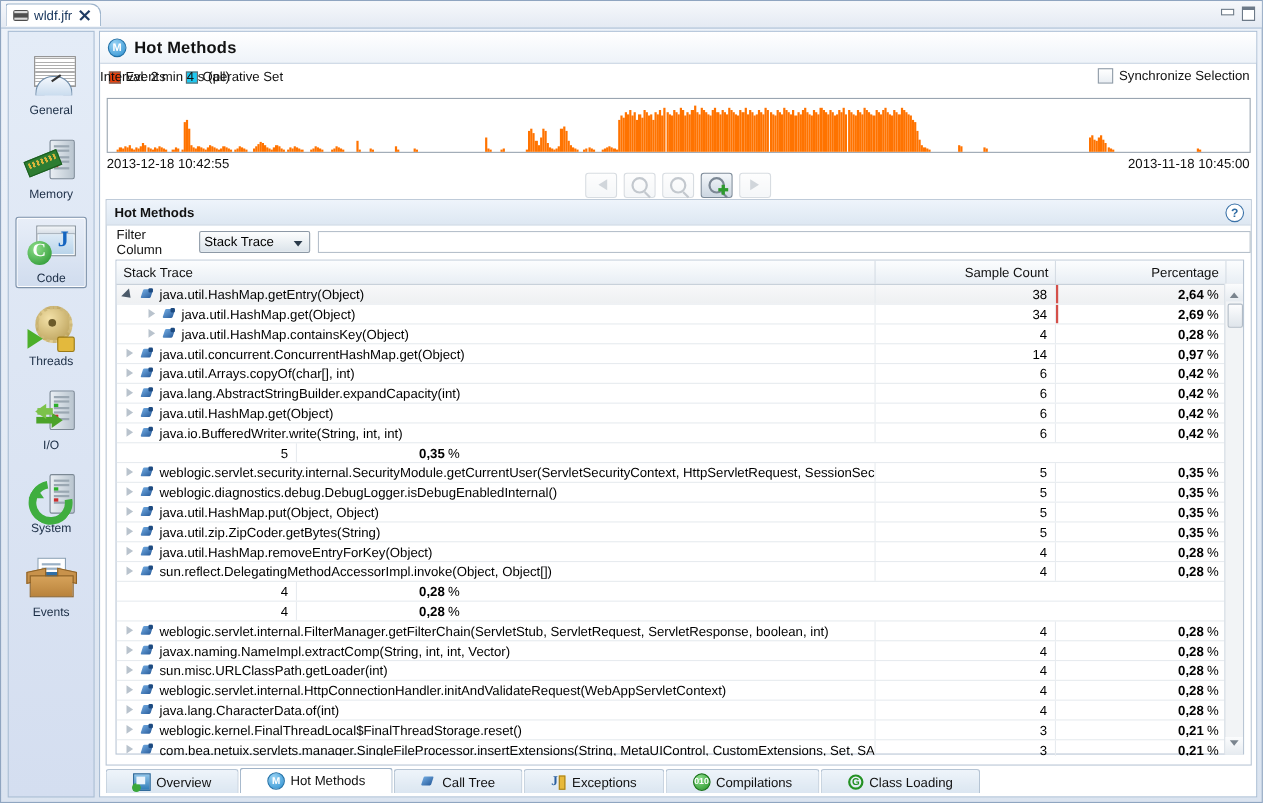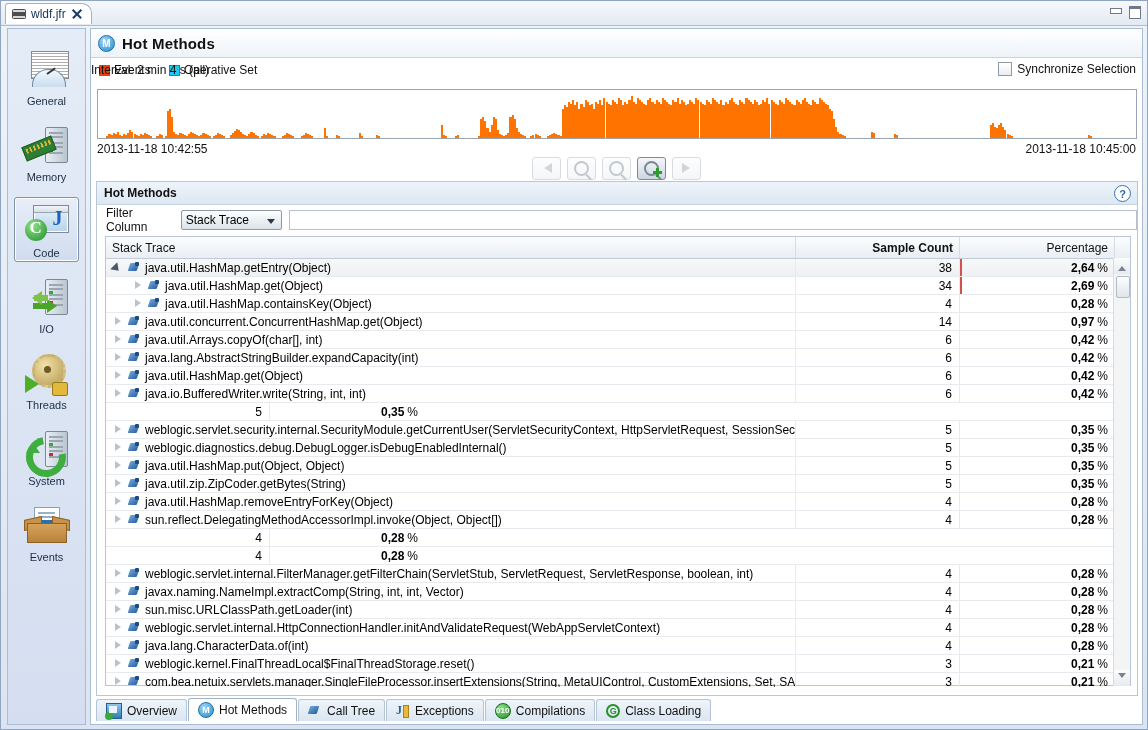--- a/index.html
+++ b/index.html
@@ -155,21 +155,21 @@
   #filtersel .cv{position:absolute;right:6px;top:8px;width:0;height:0;border:4px solid transparent;border-top:5px solid #2a3a4a;}
   #filterinput{width:894px;height:20px;border:1px solid #b6c0cb;background:#fff;box-sizing:border-box;
      font-size:12px;padding:0 4px;color:#333;outline:none;}
 
   
   #table{position:absolute;left:8px;top:54px;width:1026px;height:450px;border:1px solid #b9c6d5;box-sizing:border-box;background:#fff;}
   #thead{display:flex;height:21px;background:linear-gradient(#fcfdfe,#e8eef4);border-bottom:1px solid #c3ccd6;}
   #thead .th{font-size:12px;color:#111;display:flex;align-items:center;box-sizing:border-box;
      border-right:1px solid #d5dce4;padding:0 6px;}
   .th.c1{width:690px;}
-  .th.c2{width:164px;justify-content:flex-end;font-weight:bold;}
+  .th.c2{width:164px;justify-content:flex-end;}
   .th.c3{width:155px;justify-content:flex-end;border-right:none;}
   #tbodyWrap{position:relative;height:428px;overflow:hidden;}
   #tbody{position:absolute;left:0;top:0;width:1009px;}
   .row{display:flex;height:18px;border-bottom:1px solid #e7ebef;box-sizing:border-box;}
   .row.sel{background:linear-gradient(#f7f8f9,#eef0f2);}
   .cell{box-sizing:border-box;display:flex;align-items:center;overflow:hidden;white-space:nowrap;font-size:12px;}
   .cell.c1{width:690px;border-right:1px solid #e7ebef;padding-left:4px;gap:5px;}
   .cell.c2{width:164px;justify-content:flex-end;padding-right:7px;border-right:1px solid #e7ebef;}
   .cell.c3{width:155px;justify-content:flex-end;padding-right:7px;font-weight:bold;position:relative;}
   .cell.c3 .pct{font-weight:bold;}
@@ -193,21 +193,21 @@
   #vsb .arrw.up{top:0;}
   #vsb .arrw.dn{bottom:0;}
   #vsb .arrw:after{content:"";position:absolute;left:4px;width:0;height:0;border:4px solid transparent;}
   #vsb .arrw.up:after{top:4px;border-bottom:5px solid #7a848e;}
   #vsb .arrw.dn:after{bottom:4px;border-top:5px solid #7a848e;}
   #vsb .thumb{position:absolute;left:2px;top:18px;width:12px;height:20px;
      background:linear-gradient(#fdfdfe,#dfe5eb);border:1px solid #b2bcc6;border-radius:2px;cursor:pointer;}
 
   
   #bottabs{position:absolute;left:5px;bottom:3px;width:1042px;height:24px;display:flex;align-items:flex-end;}
-  .btab{height:22px;display:flex;align-items:center;gap:5px;padding:0 9px;box-sizing:border-box;
+  .btab{height:22px;display:flex;align-items:center;gap:5px;padding:0 24px;box-sizing:border-box;
      font-size:12px;color:#111;cursor:pointer;
      background:linear-gradient(#eef4fa,#dbe6f1);border:1px solid #b5c4d4;border-bottom:none;
      border-radius:3px 3px 0 0;margin-right:1px;}
   .btab.active{background:#fff;border-color:#9fb3c8;height:23px;font-weight:normal;}
   .tico{width:14px;height:14px;position:relative;flex:0 0 auto;}
   .ti-overview{background:linear-gradient(#8fc5ea,#2f7cb8);border:1px solid #1d5e93;}
   .ti-overview:after{content:"";position:absolute;left:2px;top:2px;width:8px;height:7px;background:#eaf4fc;}
   .ti-green{position:absolute;left:-2px;bottom:-2px;width:8px;height:8px;border-radius:50%;background:#3aa83a;}
   .ti-m{border-radius:50%;background:radial-gradient(circle at 35% 28%,#9ad4f5,#2b8fd0);border:1px solid #1e6ea5;
      color:#fff;font:bold 9px "Liberation Sans",sans-serif;display:flex;align-items:center;justify-content:center;}
@@ -263,44 +263,44 @@
     </div>
     <div class="sbitem sel">
       <span class="sbico ic-code">
         <span class="win"></span>
           <span class="jj">J</span>
           <span class="cc"></span>
       </span>
       <span class="lbl">Code</span>
     </div>
     <div class="sbitem">
+      <span class="sbico ic-threads">
+        <span class="gear"></span>
+          <span class="play"></span>
+          <span class="lock"></span>
+      </span>
+      <span class="lbl">Threads</span>
+    </div>
+    <div class="sbitem">
       <span class="sbico ic-io">
         <span class="srv">
             <i class="r1"></i>
             <i class="r2"></i>
             <i class="r3"></i>
             <i class="r4"></i>
             <i class="r5"></i>
             <span class="led"></span>
             <span class="led2"></span>
           </span>
         <span class="arrRb"></span>
           <span class="arrR"></span>
           <span class="arrLb"></span>
           <span class="arrL"></span>
       </span>
       <span class="lbl">I/O</span>
-    </div>
-    <div class="sbitem">
-      <span class="sbico ic-threads">
-        <span class="gear"></span>
-          <span class="play"></span>
-          <span class="lock"></span>
-      </span>
-      <span class="lbl">Threads</span>
     </div>
     <div class="sbitem">
       <span class="sbico ic-system">
         <span class="srv">
             <i class="r1"></i>
             <i class="r2"></i>
             <i class="r3"></i>
             <i class="r4"></i>
             <i class="r5"></i>
             <span class="led"></span>
@@ -633,21 +633,21 @@
           <span class="bar" style="left:902.25px;width:2.09px;height:15.30px;background:#ff7300"></span>
           <span class="bar" style="left:904.33px;width:2.09px;height:11.48px;background:#ff7300"></span>
           <span class="bar" style="left:906.42px;width:2.09px;height:7.65px;background:#ff7300"></span>
           <span class="bar" style="left:908.51px;width:2.09px;height:3.83px;background:#ff7300"></span>
           <span class="bar" style="left:910.60px;width:2.09px;height:2.87px;background:#ff7300"></span>
           <span class="bar" style="left:912.69px;width:2.09px;height:1.91px;background:#ff7300"></span>
           <span class="bar" style="left:989.96px;width:2.09px;height:2.87px;background:#ff7300"></span>
           <span class="bar" style="left:992.05px;width:2.09px;height:1.91px;background:#ff7300"></span>
         </div>
     </div>
-    <div id="tsLeft">2013-11-18 10:42:55</div>
+    <div id="tsLeft">2013-12-18 10:42:55</div>
     <div id="tsRight">2013-11-18 10:45:00</div>
 
     <div id="navbtns">
       <span class="nb dis">
           <span class="ar left"></span>
         </span>
       <span class="nb dis">
           <span class="mg"></span>
         </span>
       <span class="nb dis">

